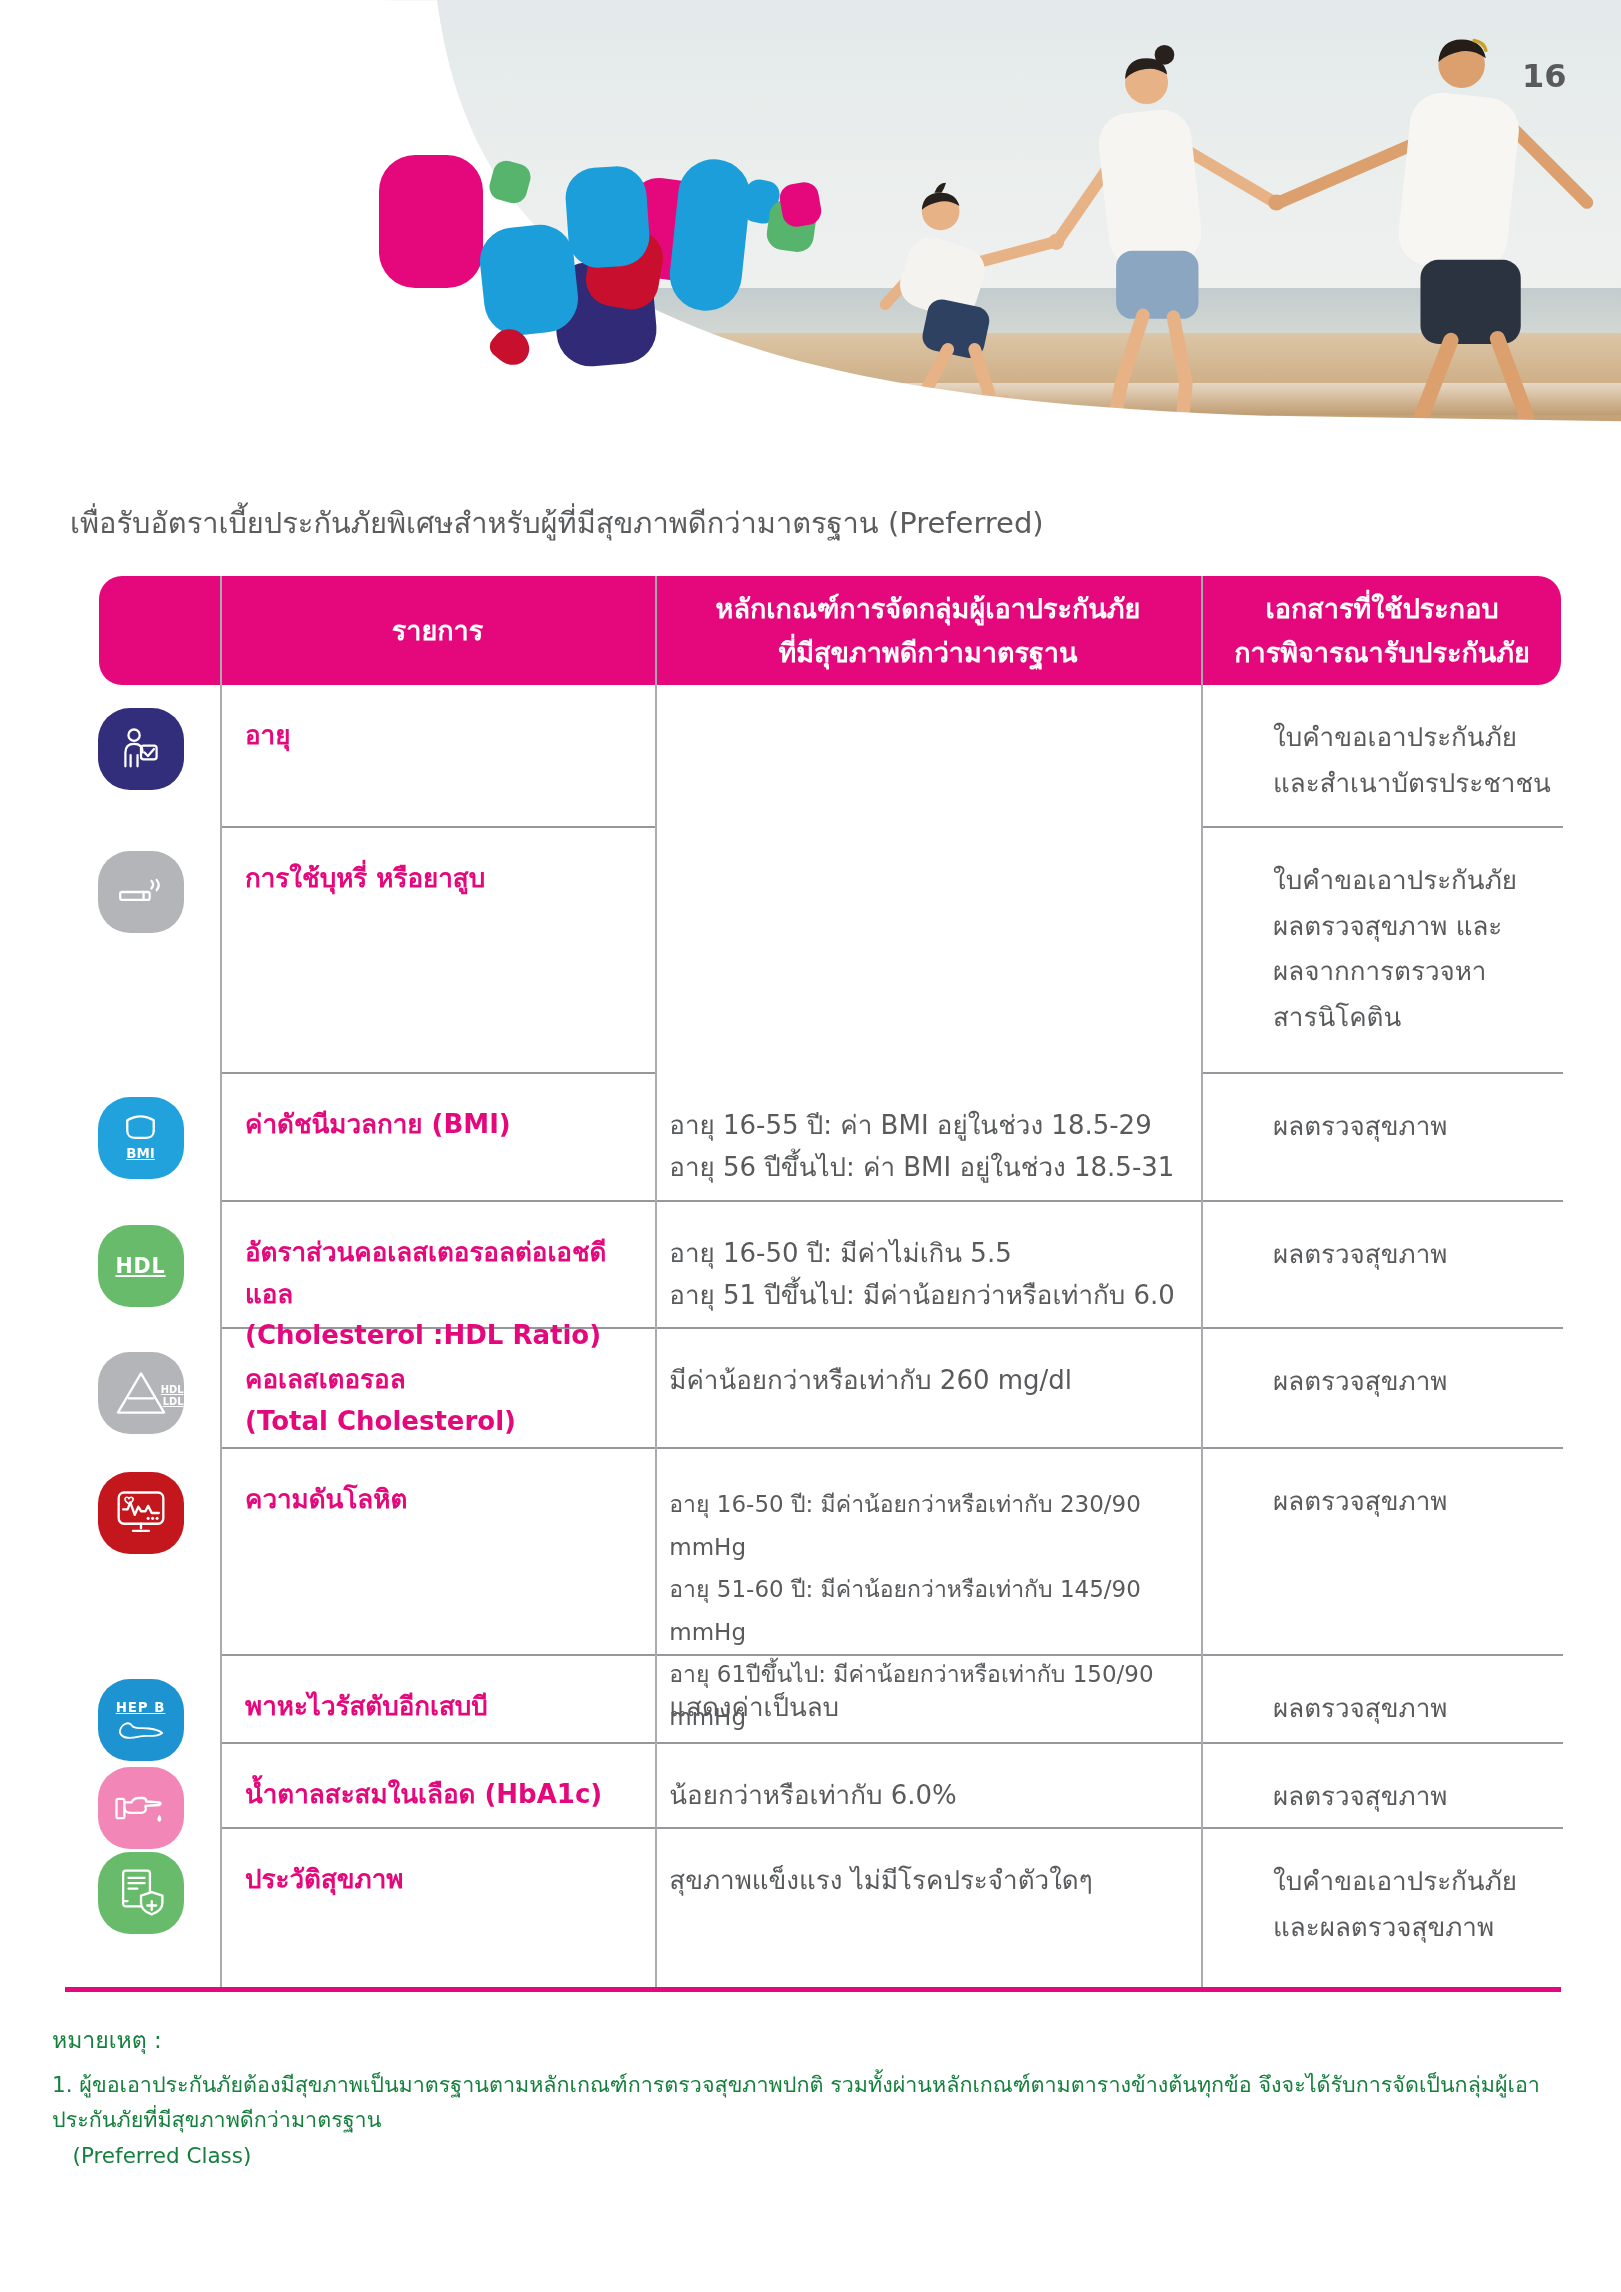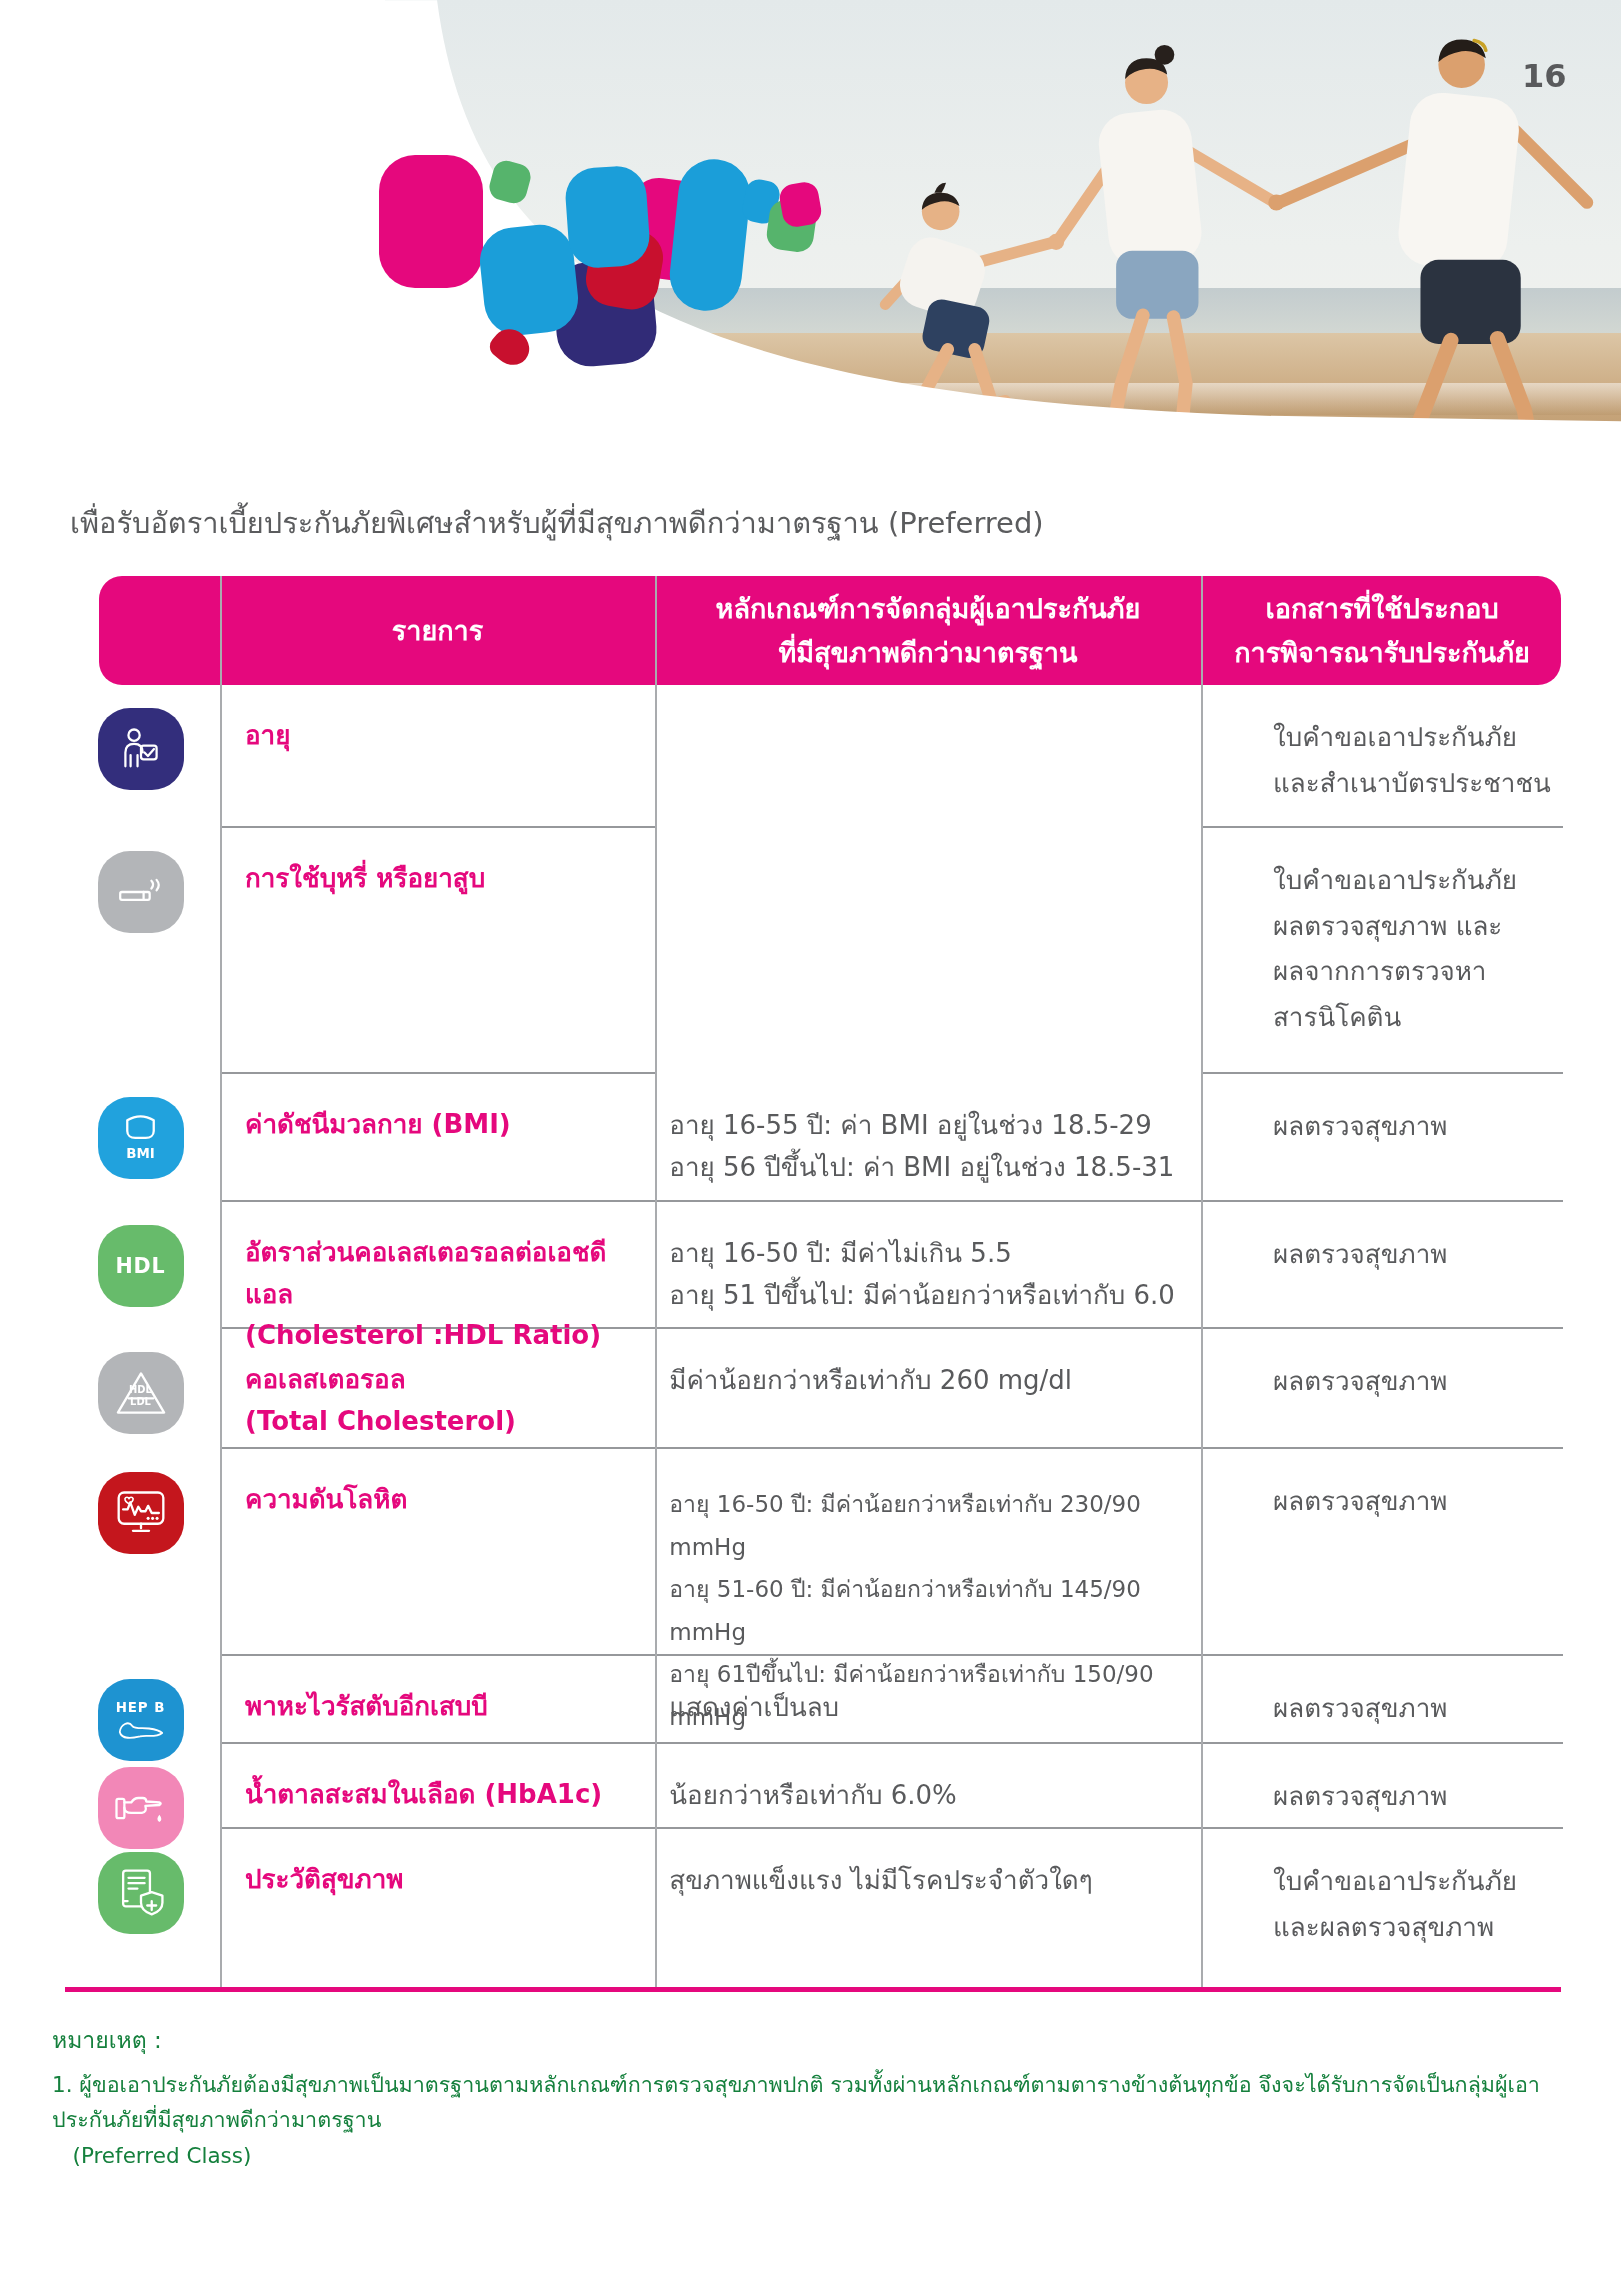--- a/index.html
+++ b/index.html
@@ -46,21 +46,21 @@
 
   .item{color:#E5087D;font-weight:600;font-size:26px;padding:30px 4px 0 25px;white-space:pre-line;line-height:1.6;}
   .crit{color:#595A5C;font-size:26px;padding:30px 7.2px 0 14.3px;white-space:pre-line;line-height:1.62;}
   .crit.small{font-size:23px;padding-top:34px;line-height:1.85;}
   .docs{color:#595A5C;font-size:26px;padding:30px 5.4px 0 72px;white-space:pre-line;line-height:1.75;}
 
   .iconcell{display:flex;justify-content:center;align-items:flex-start;padding-top:23px;}
   .iconbox{width:86px;height:82px;border-radius:32px;display:flex;flex-direction:column;
            align-items:center;justify-content:center;color:#fff;position:relative;}
   .iconbox svg{stroke:#fff;fill:none;stroke-width:2.6;stroke-linecap:round;stroke-linejoin:round;}
-  .ilabel{color:#fff;font-weight:700;text-align:center;white-space:pre-line;}
+  .ilabel{color:#fff;font-weight:700;text-align:right;white-space:pre-line;text-decoration:underline;}
   .ib-bmi .ilabel{font-size:13.4px;margin-top:1.8px;}
   .ib-hdl .ilabel{font-size:20.6px;letter-spacing:0.9px;}
   .ib-hdlldl .ilabel{position:absolute;top:32px;left:0;right:0;font-size:9.9px;line-height:11.6px;font-weight:600;}
   .ib-hepb .ilabel{font-size:13.4px;letter-spacing:0.9px;margin-bottom:1.8px;}
 
   
   .notes{position:absolute;left:52px;top:2022px;width:1549px;color:#15803d;}
   .notes-label{font-size:23px;margin-bottom:9px;}
   .note-item{font-size:21.5px;line-height:1.65;white-space:pre-line;}
 </style>

